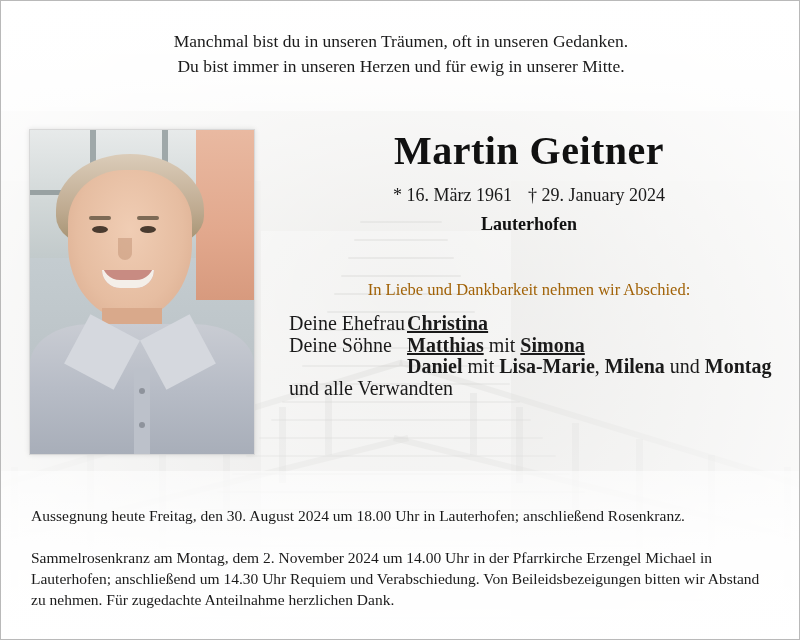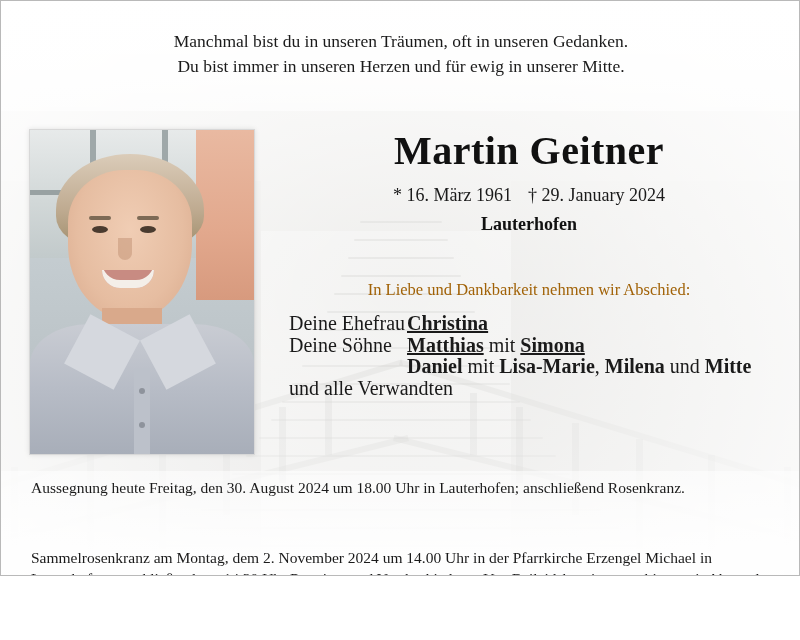--- a/index.html
+++ b/index.html
@@ -9,21 +9,21 @@
   body {
     width: 800px;
     height: 640px;
     font-family: "Liberation Serif", serif;
     background: #ffffff;
     overflow: hidden;
   }
   .card {
     position: relative;
     width: 800px;
-    height: 576px;
+    height: 640px;
     box-sizing: border-box;
     border: 1px solid #b9b9b9;
     background: #f3f3f1;
     overflow: hidden;
   }
 
   
   .bg {
     position: absolute;
     left: 0; top: 0;
@@ -277,21 +277,21 @@
 
   
   .foot {
     position: absolute;
     left: 30px;
     width: 742px;
     font-size: 15.5px;
     line-height: 21px;
     color: #1a1a1a;
   }
-  .foot1 { top: 476px; }
+  .foot1 { top: 504px; }
   .foot2 { top: 546px; }
 </style>
 </head>
 <body>
 
 <div class="card">
 
   <div class="bg">
     <div class="sky"></div>
     <div class="water-left"></div>
@@ -391,21 +391,21 @@
 
     <div class="family">
       <div class="row">
         <div class="lbl">Deine Ehefrau</div>
         <div class="val"><b>Christina</b></div>
       </div>
       <div class="row">
         <div class="lbl">Deine Söhne</div>
         <div class="val"><b>Matthias</b> mit <b>Simona</b></div>
       </div>
-      <div class="cont"><b>Daniel</b> mit <b>Lisa-Marie</b>, <b>Milena</b> und <b>Mitte</b></div>
+      <div class="cont"><b>Daniel</b> mit <b>Lisa-Marie</b>, <b>Milena</b> und <b>Montag</b></div>
       <div class="tail">und alle Verwandten</div>
     </div>
 
     <div class="foot foot1">Aussegnung heute Freitag, den 30. August 2024 um 18.00 Uhr in Lauterhofen; anschließend Rosenkranz.</div>
     <div class="foot foot2">Sammelrosenkranz am Montag, dem 2. November 2024 um 14.00 Uhr in der Pfarrkirche Erzengel Michael in Lauterhofen; anschließend um 14.30 Uhr Requiem und Verabschiedung. Von Beileidsbezeigungen bitten wir Abstand zu nehmen. Für zugedachte Anteilnahme herzlichen Dank.</div>
 
   </div>
 </div>
 
 </body></html>

